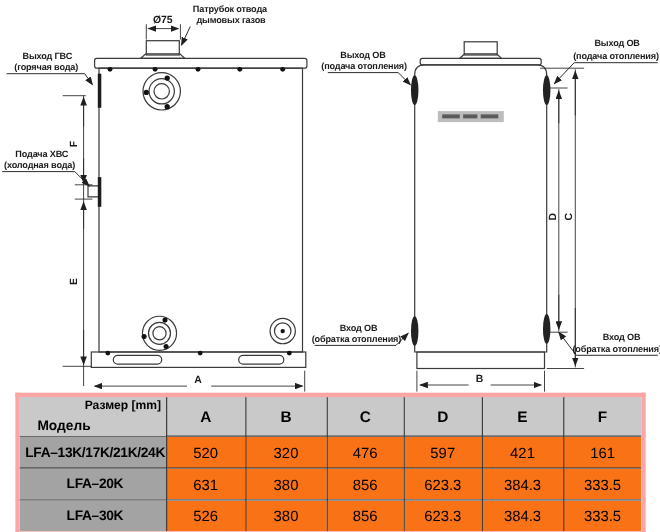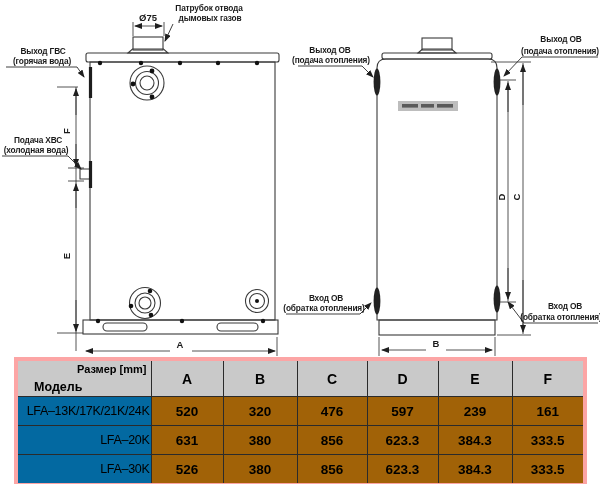--- a/index.html
+++ b/index.html
@@ -17,24 +17,24 @@
     position:absolute;left:14px;top:357px;width:572px;
     border-collapse:collapse;table-layout:fixed;
     border:4px solid #fca5a5;
   }
   .spec-table td,.spec-table th{
     border:1.6px solid #2b2b2b;overflow:hidden;white-space:nowrap;
   }
   .spec-table th{background:#c9c9c9;font-size:14px;font-weight:bold;height:33px;}
   .spec-table td{height:26px;}
   .model-cell{
-    background:#0369a1;font-size:12.5px;font-weight:normal;
-    padding-left:5px;letter-spacing:-0.3px;text-align:right;
-  }
-  .val-cell{background:#a16207;font-size:13.5px;font-weight:bold;text-align:center;}
+    background:#a3a3a3;font-size:12.5px;font-weight:bold;
+    padding-left:5px;letter-spacing:-0.3px;text-align:center;
+  }
+  .val-cell{background:#f97316;font-size:13.5px;font-weight:normal;text-align:center;}
   .diag-cell{
     position:relative;background:
       linear-gradient(to bottom right,transparent 48.8%,#3a3a3a 48.8%,#3a3a3a 51.4%,transparent 51.4%),#c9c9c9;
     padding:0;
   }
   .diag-size{
     position:absolute;top:2px;right:4px;font-size:11px;font-weight:bold;
   }
   .diag-model{
     position:absolute;bottom:2px;left:4px;font-size:12.5px;font-weight:bold;margin-left:12px;
@@ -276,21 +276,21 @@
     <th>D</th>
     <th>E</th>
     <th>F</th>
   </tr>
   <tr>
     <td class="model-cell">LFA–13K/17K/21K/24K</td>
     <td class="val-cell">520</td>
     <td class="val-cell">320</td>
     <td class="val-cell">476</td>
     <td class="val-cell">597</td>
-    <td class="val-cell">239</td>
+    <td class="val-cell">421</td>
     <td class="val-cell">161</td>
   </tr>
   <tr>
     <td class="model-cell">LFA–20K</td>
     <td class="val-cell">631</td>
     <td class="val-cell">380</td>
     <td class="val-cell">856</td>
     <td class="val-cell">623.3</td>
     <td class="val-cell">384.3</td>
     <td class="val-cell">333.5</td>

